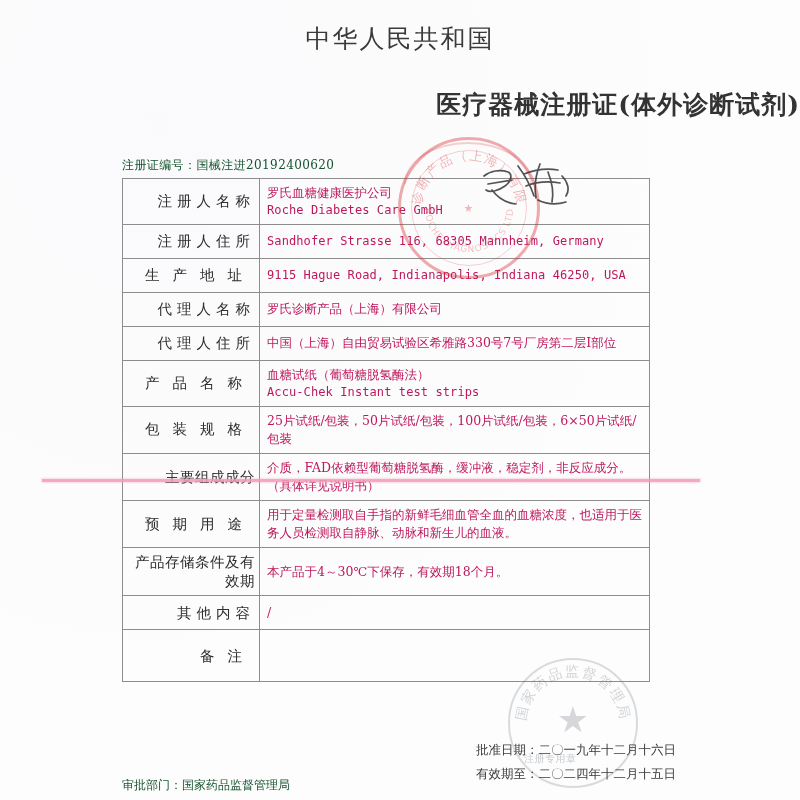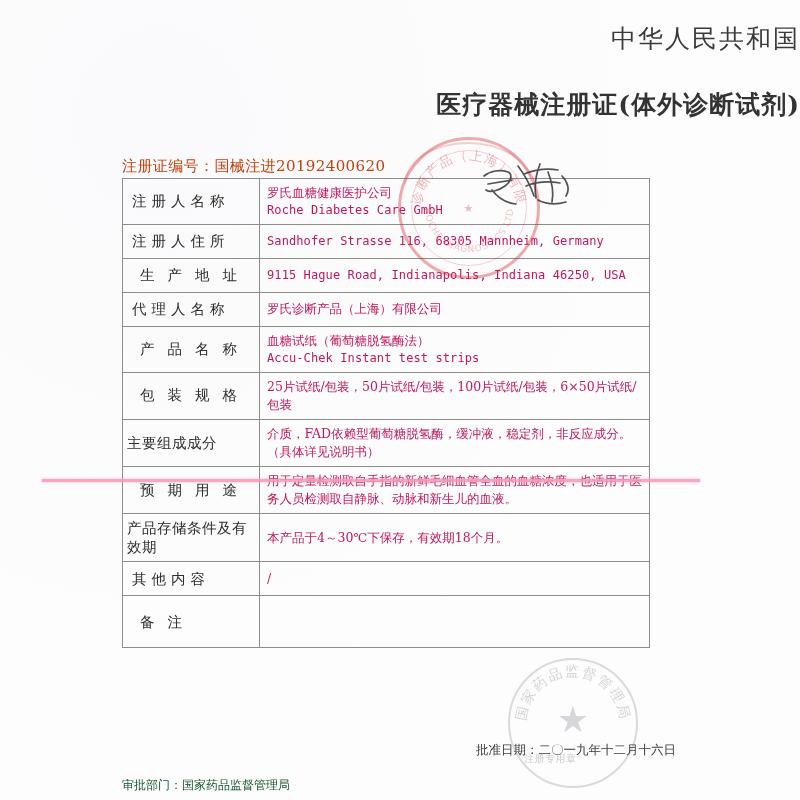--- a/index.html
+++ b/index.html
@@ -24,21 +24,21 @@
       radial-gradient(ellipse at 20% 15%, rgba(250,250,252,1) 0%, rgba(253,253,253,1) 60%),
       linear-gradient(175deg, #ffffff 0%, #fdfdfd 50%, #fcfcfc 100%);
   }
 
   
   .doc-title-1 {
     position: absolute;
     top: 22px;
     left: 0;
     width: 800px;
-    text-align: right;
+    text-align: center;
     font-size: 25px;
     letter-spacing: 2px;
     color: #3a3a3a;
     font-family: "DejaVu Serif", "Liberation Serif", serif;
   }
   .doc-title-2 {
     position: absolute;
     top: 88px;
     left: 0;
     width: 800px;
@@ -48,22 +48,22 @@
     letter-spacing: 1px;
     color: #333;
     font-family: "DejaVu Serif", "Liberation Serif", serif;
   }
 
   
   .reg-no {
     position: absolute;
     top: 157px;
     left: 122px;
-    font-size: 15px;
-    color: #c2410c;
+    font-size: 12px;
+    color: #14532d;
     letter-spacing: 0.4px;
     white-space: nowrap;
     font-family: "DejaVu Serif", "Liberation Serif", serif;
   }
 
   
   .cert-table {
     position: absolute;
     top: 178px;
     left: 122px;
@@ -71,21 +71,21 @@
     border-collapse: collapse;
     table-layout: fixed;
   }
   .cert-table td {
     border: 1px solid #8d8d8d;
     padding: 0;
     vertical-align: middle;
   }
   .lbl-cell {
     width: 128px;
-    text-align: left;
+    text-align: right;
     font-size: 14.5px;
     color: #2e2e2e;
     padding: 5px 4px !important;
     line-height: 1.28;
     font-family: "DejaVu Serif", "Liberation Serif", serif;
   }
   .lbl-cell .sp {
     letter-spacing: 5px;
     padding-left: 5px;
     display: inline-block;
@@ -294,20 +294,26 @@
     <tr class="r-h2">
       <td class="lbl-cell"><span class="sp-wide">生产地址</span></td>
       <td class="val-cell">
         <span class="latin">9115 Hague Road, Indianapolis, Indiana 46250, USA</span>
       </td>
     </tr>
     <tr class="r-h2">
       <td class="lbl-cell"><span class="sp">代理人名称</span></td>
       <td class="val-cell">
         <span class="cn">罗氏诊断产品（上海）有限公司</span>
+      </td>
+    </tr>
+    <tr class="r-h2">
+      <td class="lbl-cell"><span class="sp">代理人住所</span></td>
+      <td class="val-cell">
+        <span class="cn">中国（上海）自由贸易试验区希雅路330号7号厂房第二层I部位</span>
       </td>
     </tr>
     <tr class="r-h1">
       <td class="lbl-cell"><span class="sp-wide">产品名称</span></td>
       <td class="val-cell">
         <span class="cn">血糖试纸（葡萄糖脱氢酶法）</span>
         <span class="latin">Accu-Chek Instant test strips</span>
       </td>
     </tr>
     <tr class="r-h3">
@@ -399,13 +405,14 @@
     </svg>
   </div>
   <div class="gray-star">★</div>
 </div>
 <div class="gray-seal-sub">注册专用章</div>
 
 <div class="footer-left">审批部门：国家药品监督管理局</div>
 
 <div class="footer-right">
   <div>批准日期：二〇一九年十二月十六日</div>
+  <div>有效期至：二〇二四年十二月十五日</div>
 </div>
 
 </body></html>

